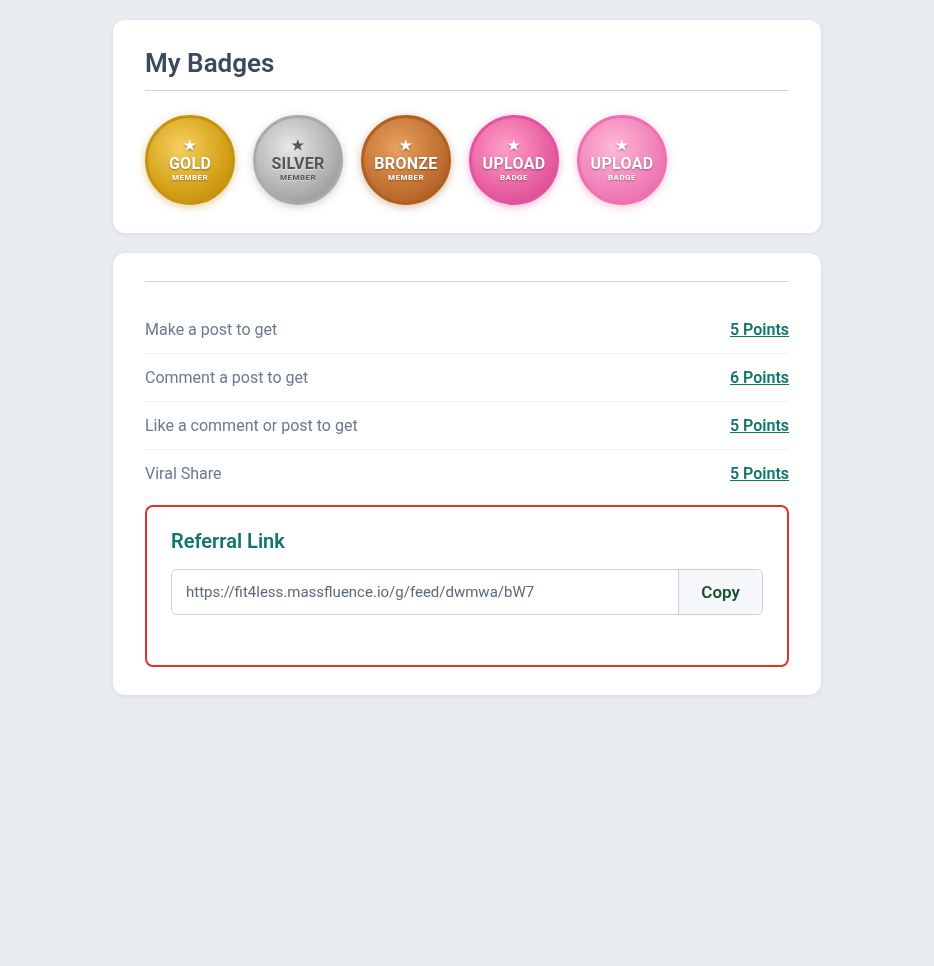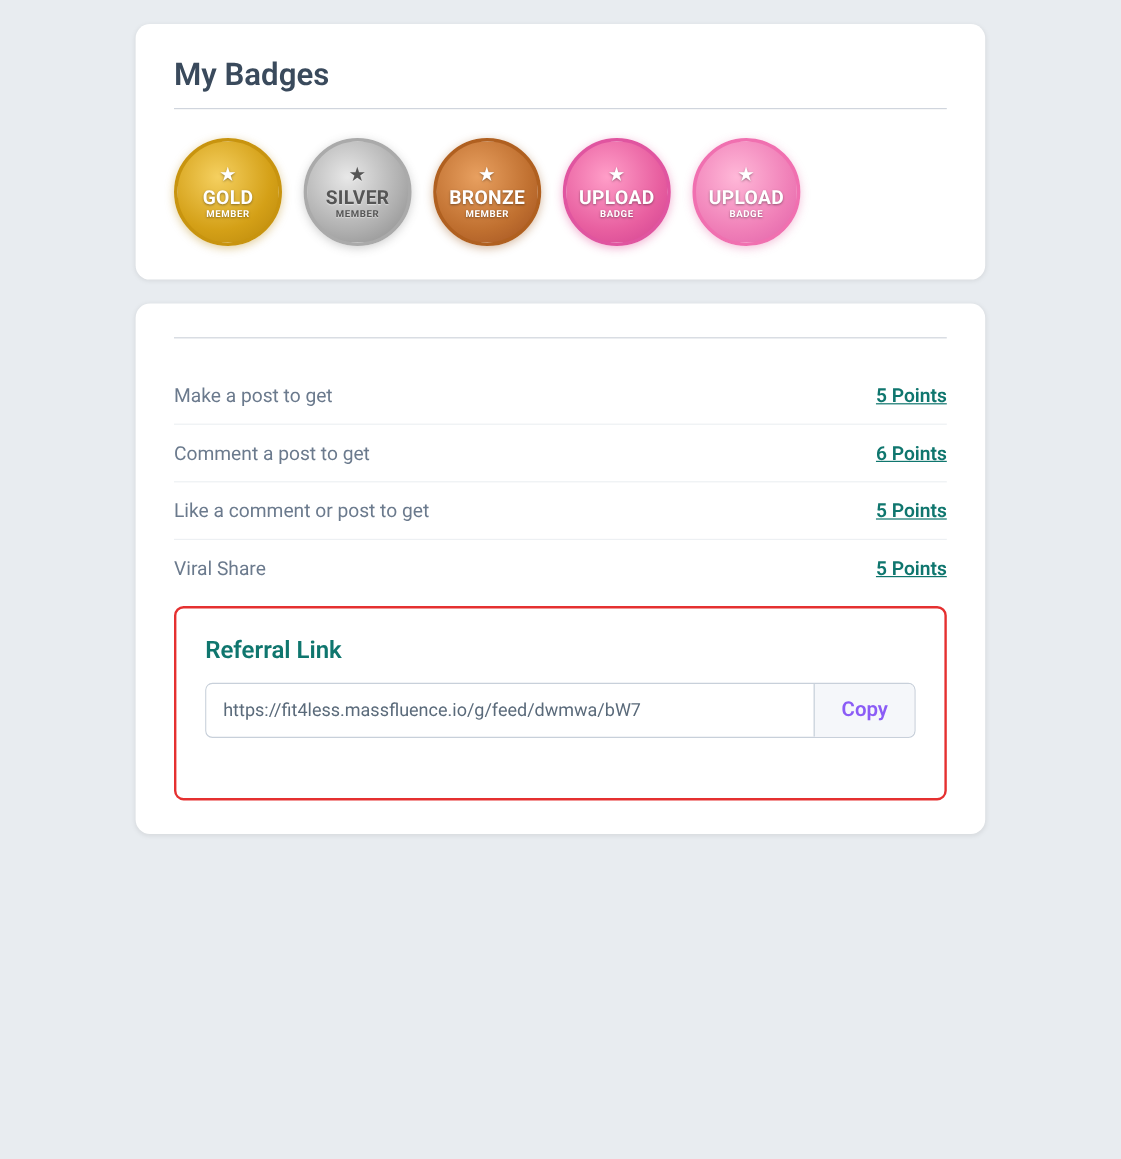--- a/index.html
+++ b/index.html
@@ -195,21 +195,21 @@
       font-family: inherit;
     }
 
     .copy-button {
       background: #f5f7fa;
       border: none;
       border-left: 1.5px solid #c8d0da;
       padding: 12px 22px;
       font-size: 17px;
       font-weight: 600;
-      color: #8b5cf6;
+      color: #14532d;
       cursor: pointer;
       font-family: inherit;
     }
 
     .referral-hint {
       font-size: 13px;
       color: #8a9bb0;
     }
   </style>
 </head>

